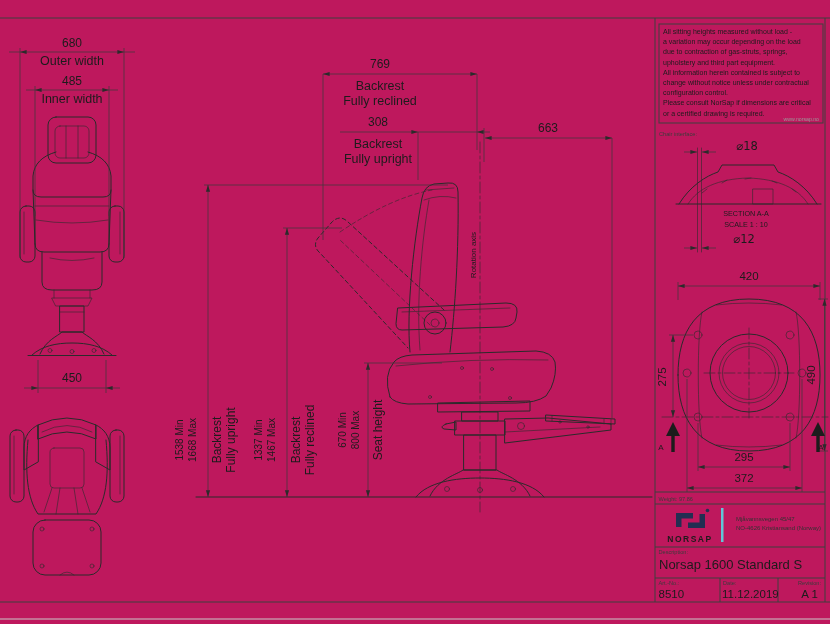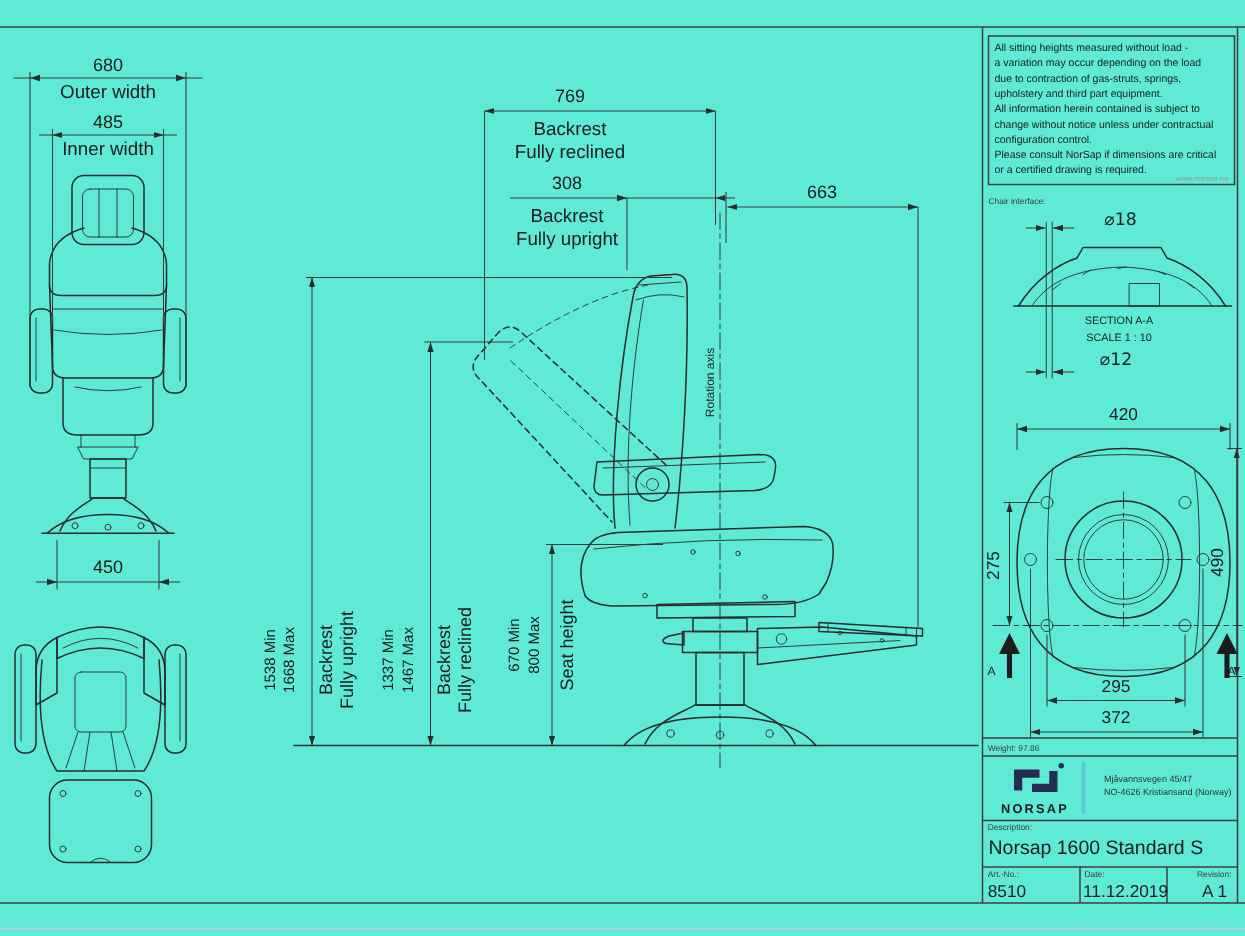--- a/index.html
+++ b/index.html
@@ -1,16 +1,16 @@
 <!DOCTYPE html>
 <html><head>
 <meta charset="utf-8">
 <style>
   html,body{margin:0;padding:0;background:#ffffff;}
-  .page{position:relative;width:830px;height:624px;background:#5eead4;overflow:hidden;
+  .page{position:relative;width:830px;height:624px;background:#be185d;overflow:hidden;
         font-family:"Liberation Sans",sans-serif;}
   svg text{font-family:"Liberation Sans",sans-serif;fill:#1c1c1c;}
   svg text.dia{font-family:"DejaVu Sans","Liberation Sans",sans-serif;}
   .art{fill:none;stroke:#2b2b2b;stroke-width:1;stroke-linejoin:round;stroke-linecap:round;}
   .thin{fill:none;stroke:#2b2b2b;stroke-width:0.6;stroke-linejoin:round;stroke-linecap:round;}
   .dim{fill:none;stroke:#3a3a3a;stroke-width:0.7;}
   .dash{stroke-dasharray:4 3;}
   .cl{stroke-dasharray:11 3 3 3;}
   .border{stroke:#3f3f3f;stroke-width:1;fill:none;}
   .d{font-size:11.5px;text-anchor:middle;}

